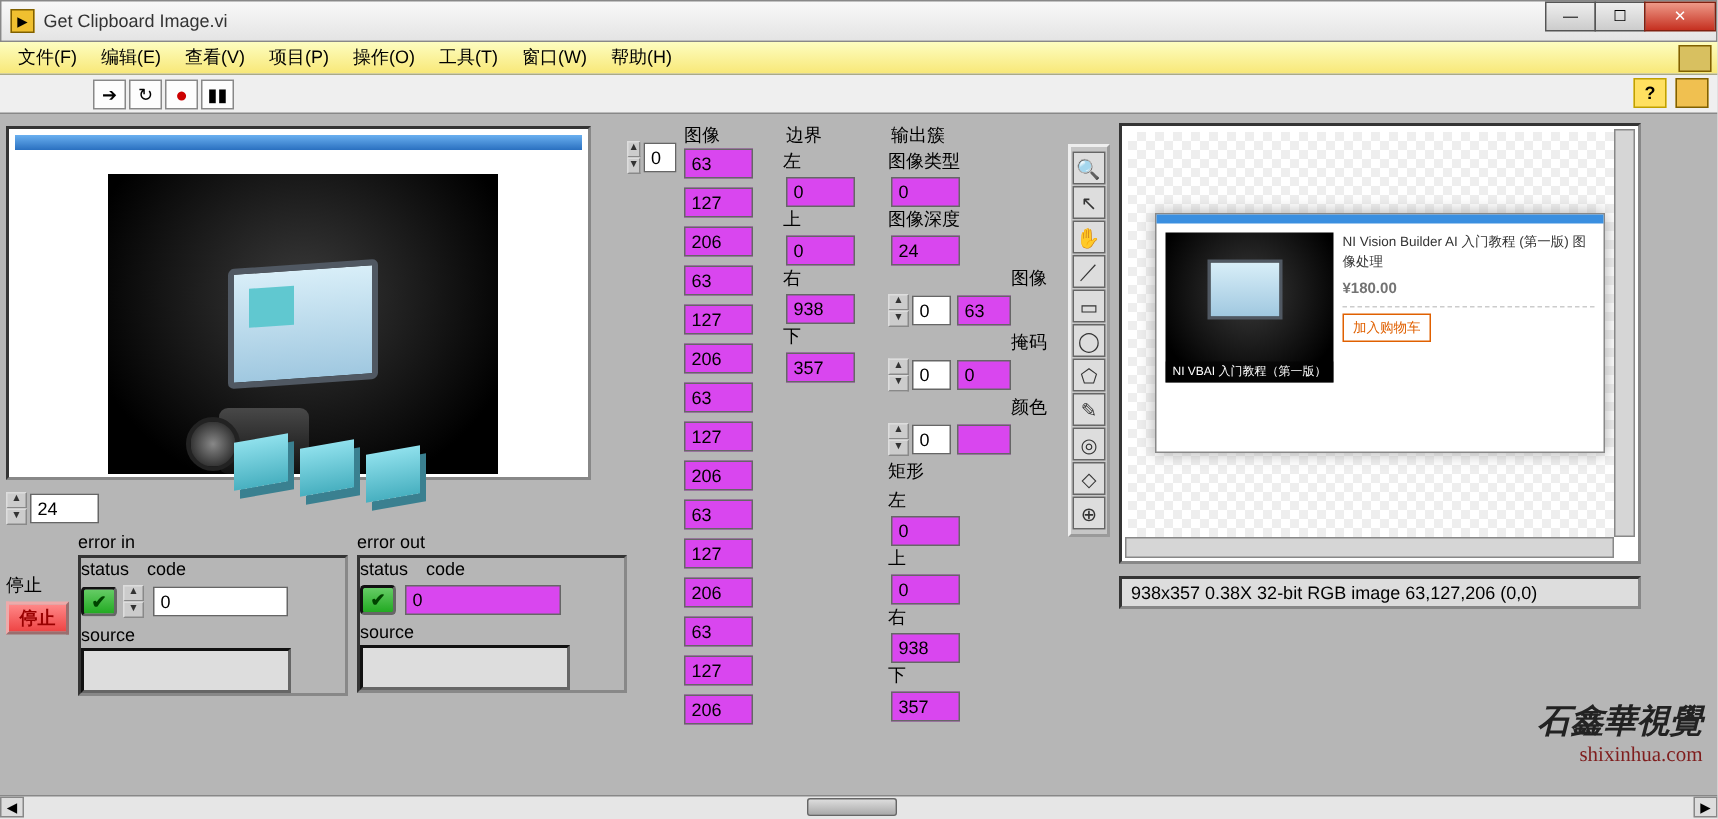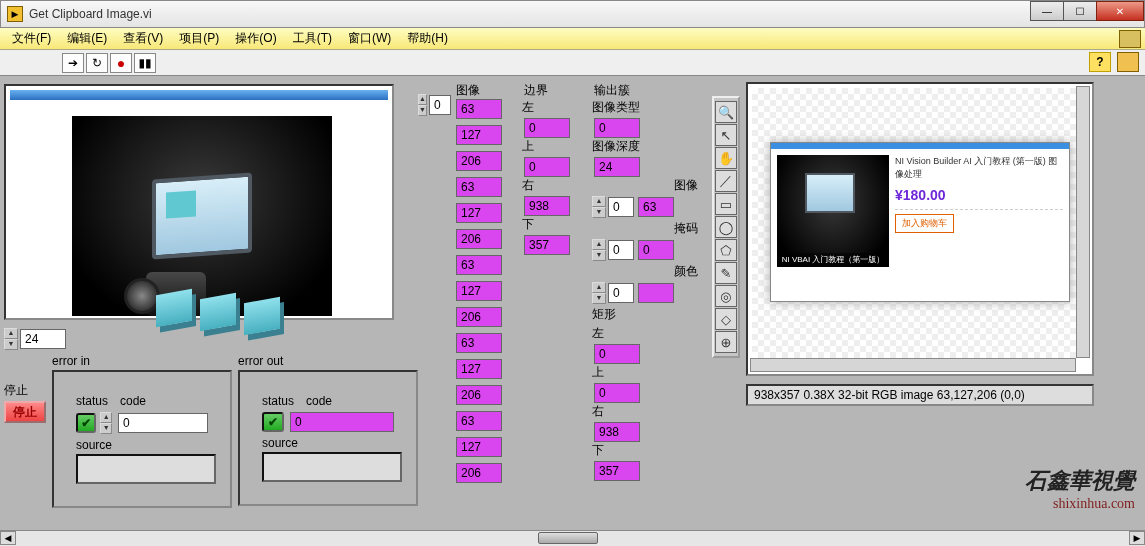--- a/index.html
+++ b/index.html
@@ -42,46 +42,46 @@
 .cube { position:absolute; width:36px; height:32px; background:linear-gradient(#8fe0ec,#48b0c0); transform: skewY(-10deg); box-shadow: 4px 6px 0 #3a8090; }
 
 
 .numctl { display: flex; align-items: center; margin-bottom: 2px; }
 .spin { width: 14px; height: 22px; display: flex; flex-direction: column; }
 .spin > div { flex:1; border:1px outset #ddd; background:#ccc; font-size:7px; line-height:8px; text-align:center; color:#333; }
 .numbox { width: 46px; height: 20px; background: #d946ef; border: 1px solid #666; padding: 2px 4px; font-size: 12px; margin-left: 2px; }
 .numbox.wh { background: #fff; }
 
 
-.cluster { border: 2px inset #888; padding: 22px; background: #b6b6b6; width: 180px; }
+.cluster { border: 2px inset #888; padding: 0; background: #b6b6b6; width: 180px; }
 .cluster .row { display: flex; align-items: center; margin-bottom: 4px; gap:4px; }
 .led { width: 24px; height: 20px; background: linear-gradient(#6c6,#2a2); border: 2px inset #666; border-radius: 3px; display:flex; align-items:center; justify-content:center; color:#040; font-weight:bold; }
 .srcbox { width: 140px; height: 30px; background: #ddd; border: 2px inset #666; }
 
 
 .stopbtn { width: 42px; height: 22px; background: linear-gradient(#f88,#e44); border: 2px outset #eaa; color:#900; font-weight:bold; text-align:center; line-height:18px; }
 
 
 .palette { width: 28px; background: #c6c6c6; border: 2px outset #eee; padding: 2px 0; }
 .palette .ptool { width: 22px; height: 22px; margin: 1px auto; border: 1px solid #666; background: #ddd; display: flex; align-items: center; justify-content: center; font-size: 13px; color: #333; }
 
 
 .imgdisp { width: 348px; height: 294px; background: #fff; border: 2px inset #888; position: relative; overflow: hidden; }
 .imgdisp .inner { position: absolute; left: 4px; top: 4px; right: 16px; bottom: 16px; background: repeating-conic-gradient(#eee 0 25%, #fff 0 50%) 0 0/12px 12px; }
 .imgdisp .sb { position:absolute; background:#d6d6d6; border:1px solid #888; }
 .imgdisp .sb.h { left:2px; right:16px; bottom:2px; height:14px; }
 .imgdisp .sb.v { top:2px; bottom:16px; right:2px; width:14px; }
 .webshot { position:absolute; left:18px; top:54px; width:300px; height:160px; background:#fff; border:1px solid #888; box-shadow: 0 0 10px #aaa; }
 .webshot .bar { height:6px; background:#3a8fe0; }
 .webshot .body { display:flex; padding:6px; gap:6px; }
-.thumb { width:112px; height:112px; background: radial-gradient(ellipse at 50% 40%, #3a3a3a 0%, #000 80%); position:relative; }
+.thumb { width:112px; height:100px; background: radial-gradient(ellipse at 50% 40%, #3a3a3a 0%, #000 80%); position:relative; }
 .thumb .tmini { position:absolute; left:28px; top:18px; width:50px; height:40px; background:linear-gradient(#d8eef8,#a0c8e0); border:2px solid #505862; }
 .thumb .tcap { position:absolute; left:0; right:0; bottom:0; height:14px; background:rgba(0,0,0,.5); color:#fff; font-size:8px; text-align:center; line-height:14px; }
 .prodinfo { flex:1; font-size:9px; }
-.price { color:#6d28d9; font-size:14px; font-weight:bold; margin: 6px 0; }
+.price { color:#737373; font-size:10px; font-weight:bold; margin: 6px 0; }
 .obtn { border:1px solid #e06000; color:#e06000; padding:2px 6px; font-size:9px; display:inline-block; }
 
 .statusline { width: 348px; height: 22px; background: #ddd; border: 2px inset #888; padding: 2px 6px; font-size: 12px; margin-top: 8px; }
 
 
 .botscroll { position:absolute; left:0; right:0; bottom:0; height:16px; background:#e6e6e6; border-top:1px solid #888; }
 .botscroll .thumb { position:absolute; left:538px; width:60px; top:1px; height:12px; background:linear-gradient(#ddd,#aaa); border:1px solid #666; border-radius:2px; }
 .botscroll .arr { position:absolute; top:0; width:16px; height:14px; background:#ddd; border:1px solid #888; font-size:9px; text-align:center; line-height:12px; }
 
 

